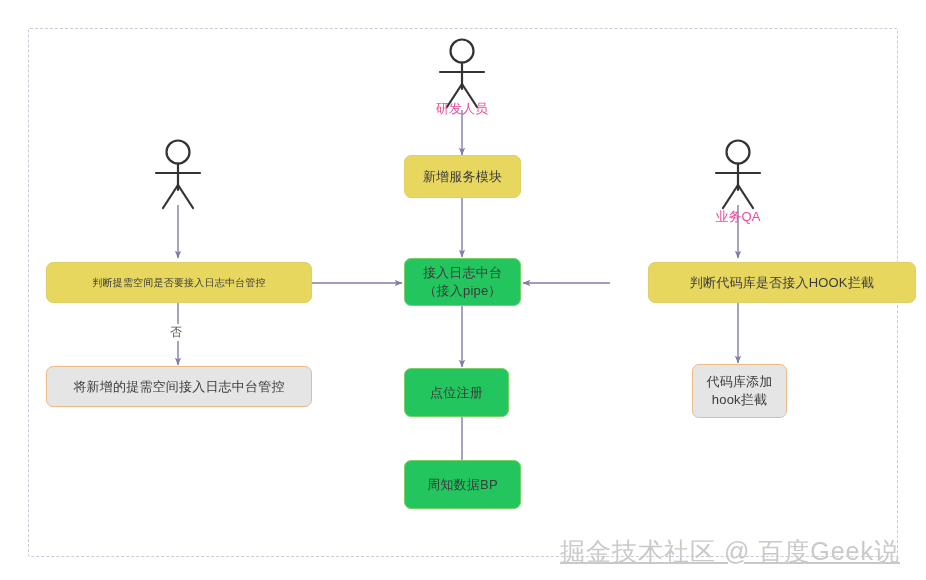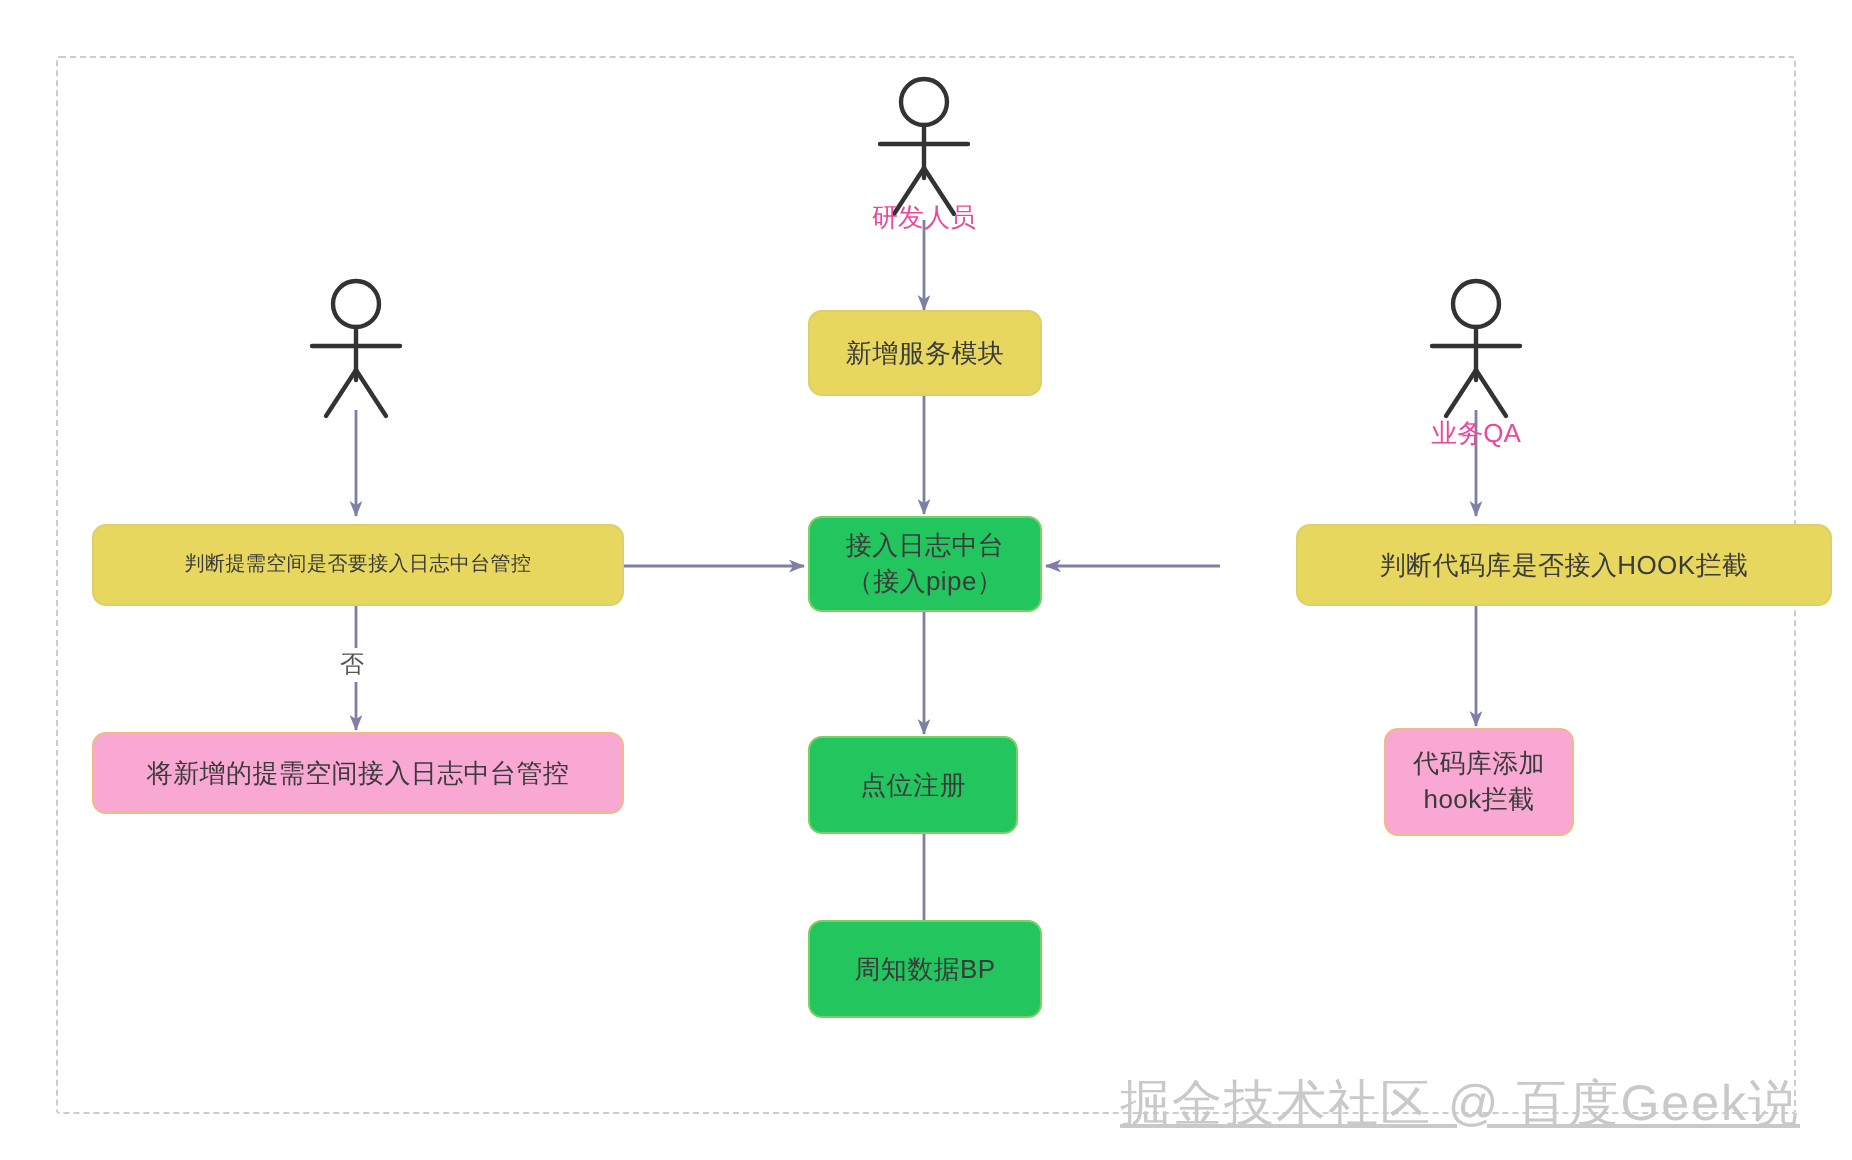--- a/index.html
+++ b/index.html
@@ -46,21 +46,21 @@
   }
   .node.yellow {
     background: #e7d75f;
     border: 1px solid #ddd06a;
   }
   .node.green {
     background: #22c55e;
     border: 1px solid #7cce66;
   }
   .node.orange {
-    background: #f9a8d4;
+    background: #e5e5e5;
     border: 1px solid #eeba86;
   }
   .actor-label {
     position: absolute;
     width: 140px;
     text-align: center;
     font-size: 13px;
     color: #ec4899;
   }
   .edge-label {

